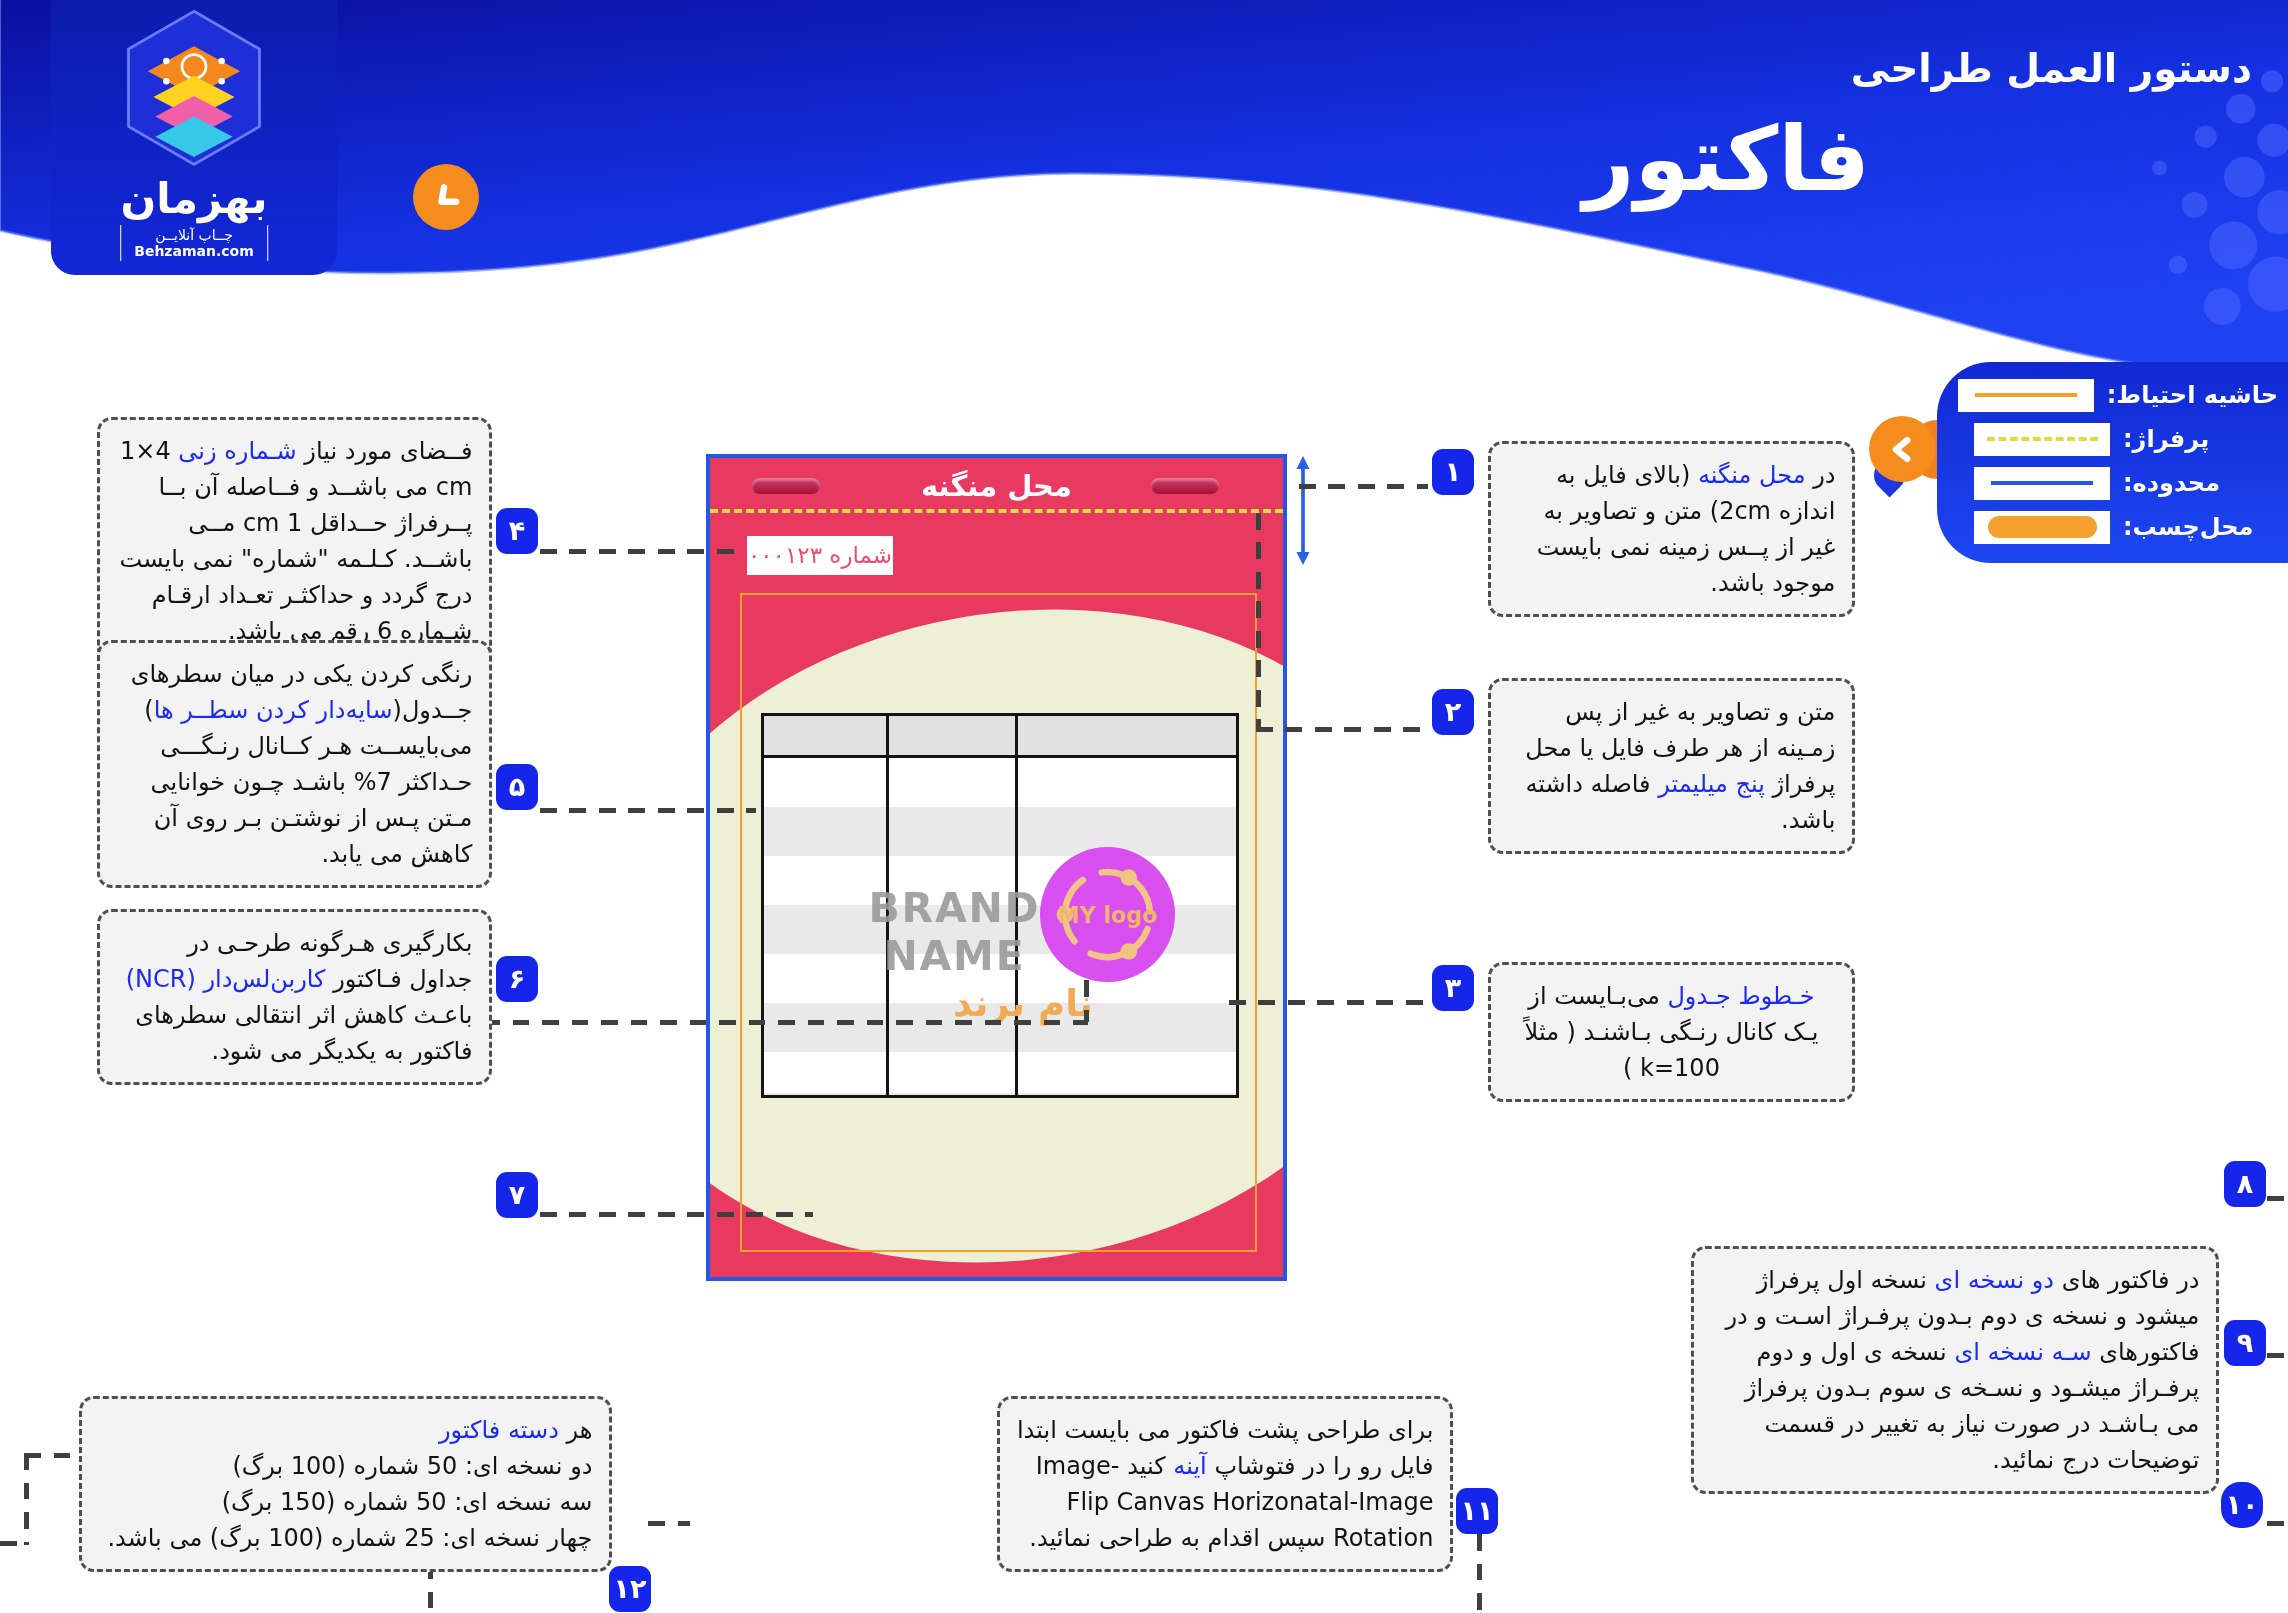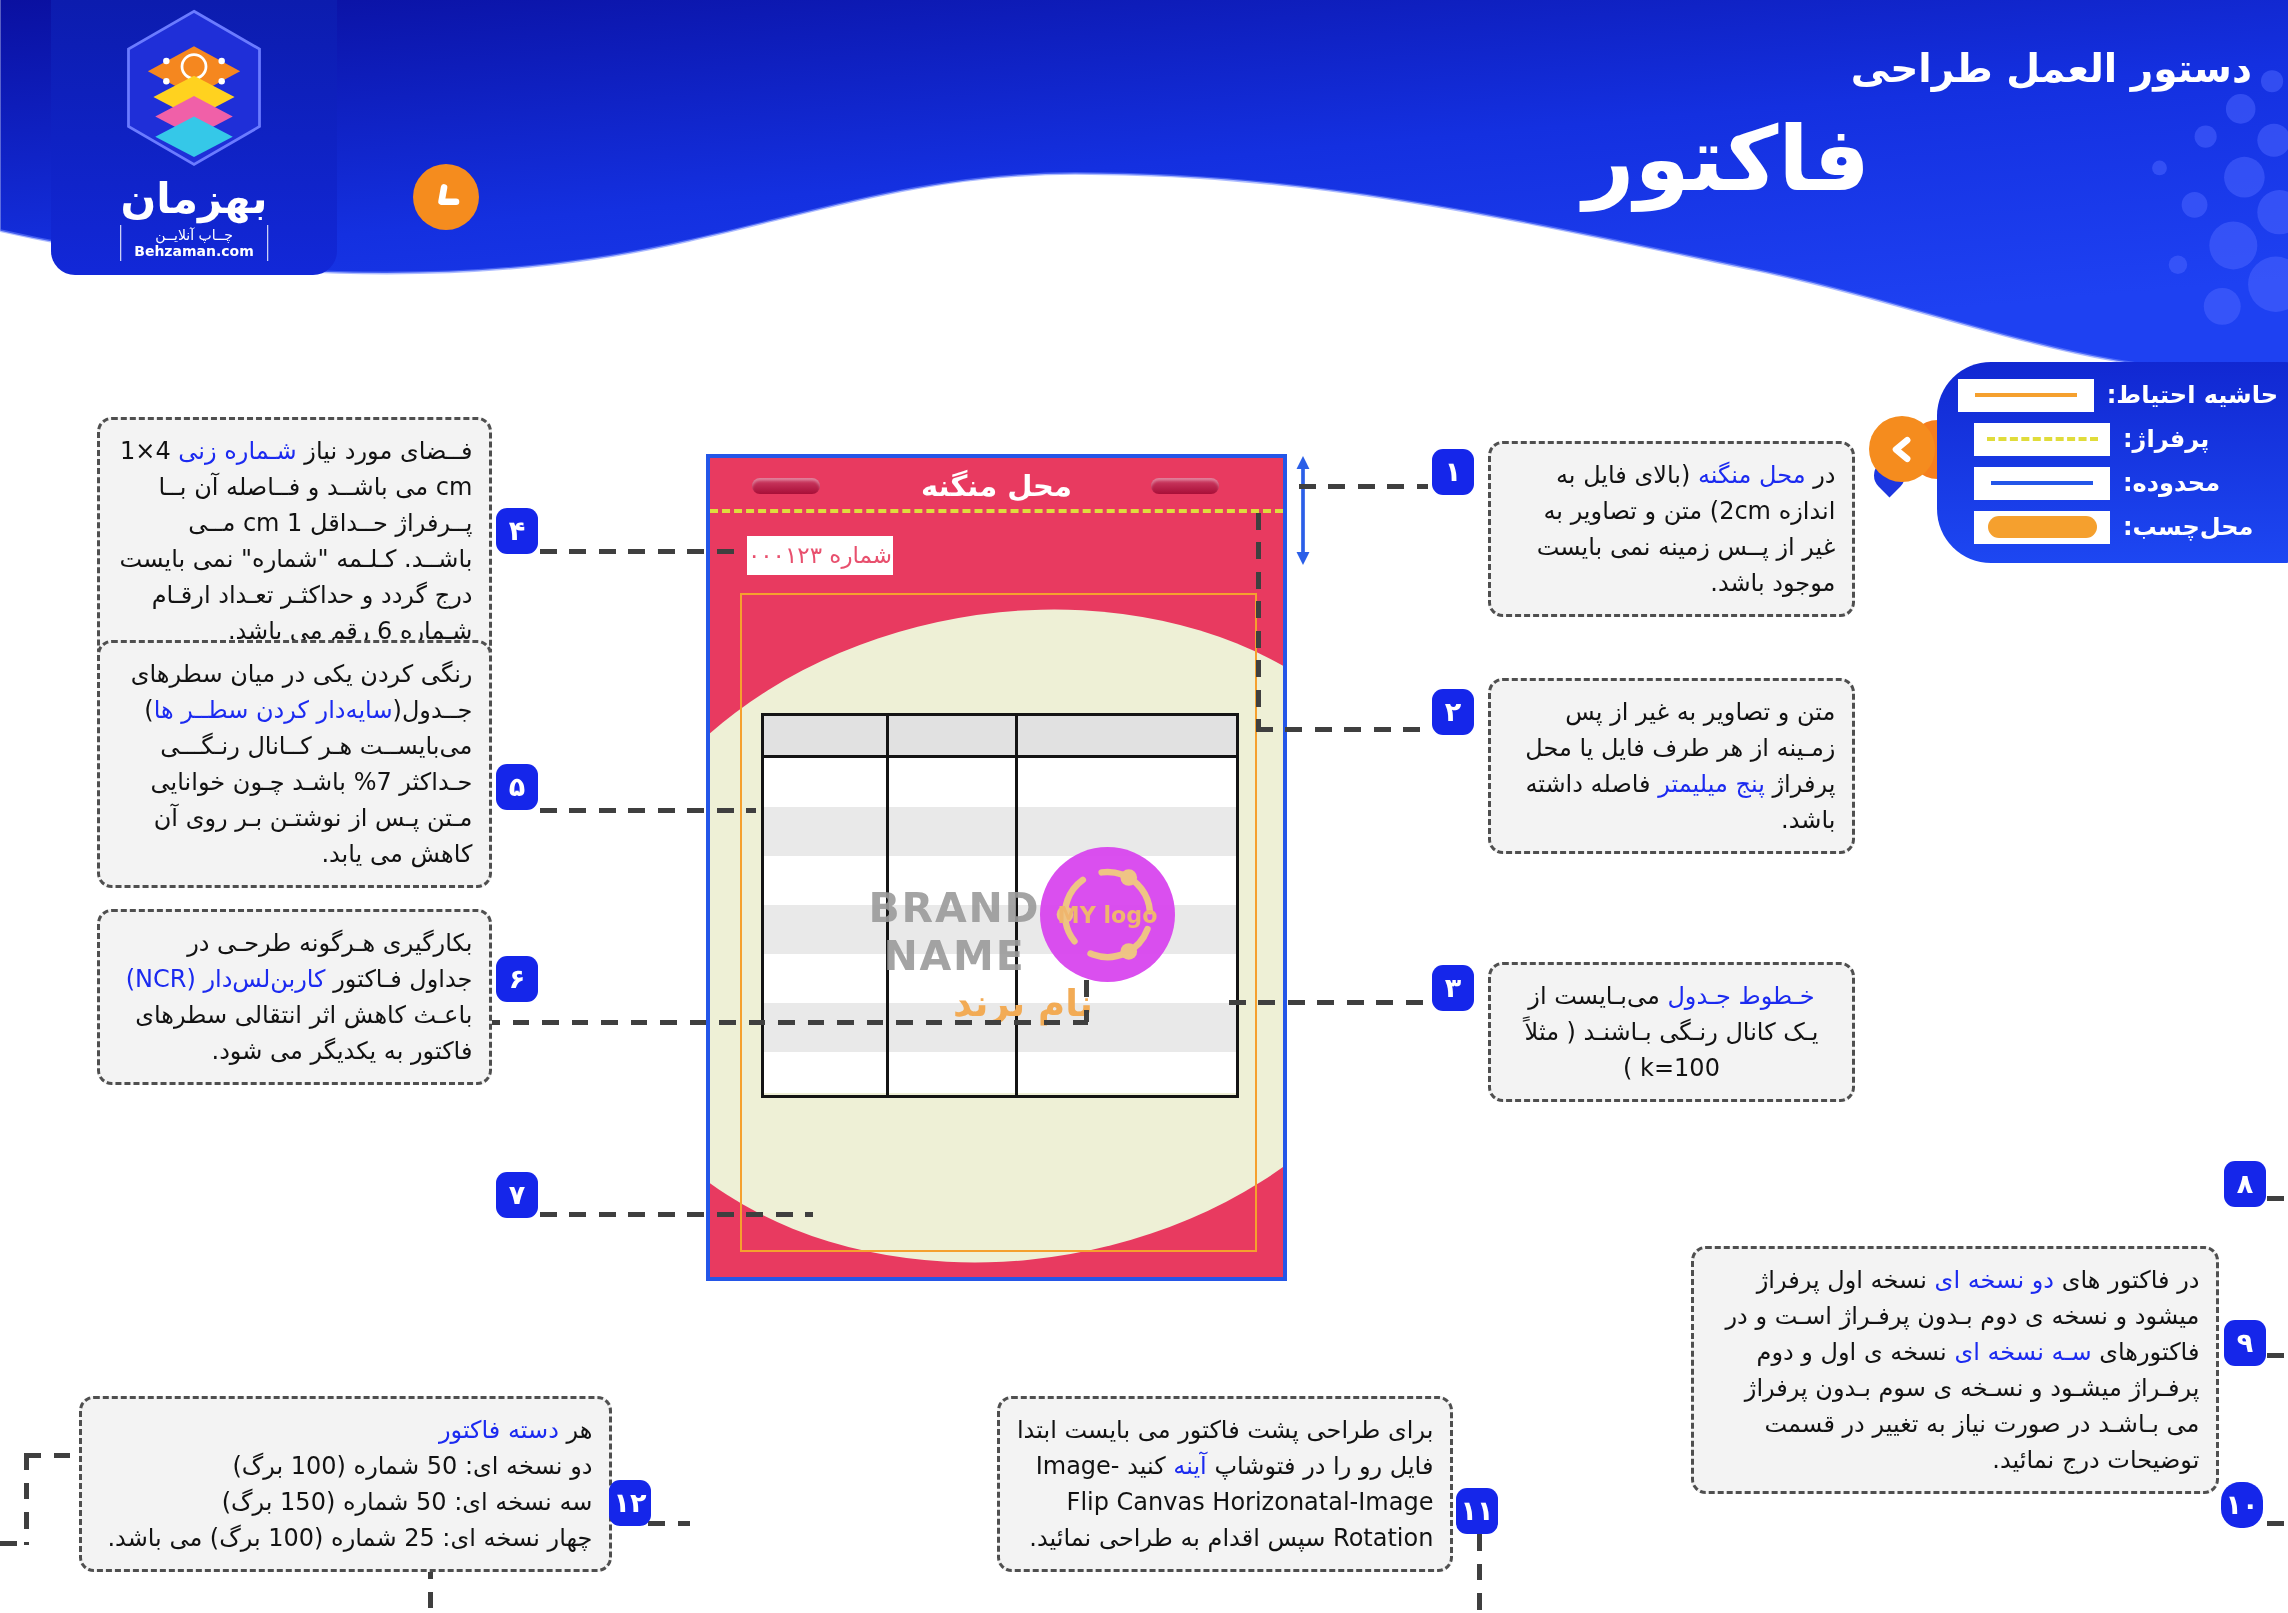--- a/index.html
+++ b/index.html
@@ -233,21 +233,21 @@
   <div class="badge" style="left:1432px;top:689px;">۲</div>
   <div class="badge" style="left:1432px;top:965px;">۳</div>
   <div class="badge" style="left:496px;top:508px;">۴</div>
   <div class="badge" style="left:496px;top:764px;">۵</div>
   <div class="badge" style="left:496px;top:956px;">۶</div>
   <div class="badge" style="left:496px;top:1172px;">۷</div>
   <div class="badge" style="left:2224px;top:1161px;">۸</div>
   <div class="badge" style="left:2224px;top:1320px;">۹</div>
   <div class="badge" style="left:2221px;top:1482px;border-radius:19px;">۱۰</div>
   <div class="badge" style="left:1456px;top:1488px;">۱۱</div>
-  <div class="badge" style="left:609px;top:1480px;">۱۲</div>
+  <div class="badge" style="left:609px;top:1566px;">۱۲</div>
 
   <div class="dash-h" style="left:1299px;top:484px;width:129px;"></div>
   <div class="dash-v" style="left:1256px;top:513px;height:216px;"></div>
   <div class="dash-h" style="left:1256px;top:727px;width:174px;"></div>
   <div class="dash-h" style="left:1229px;top:1000px;width:199px;"></div>
   <div class="dash-h" style="left:540px;top:549px;width:203px;"></div>
   <div class="dash-h" style="left:540px;top:808px;width:216px;"></div>
   <div class="dash-h" style="left:483px;top:1020px;width:605px;"></div>
   <div class="dash-v" style="left:1084px;top:980px;height:42px;"></div>
   <div class="dash-h" style="left:540px;top:1212px;width:273px;"></div>

